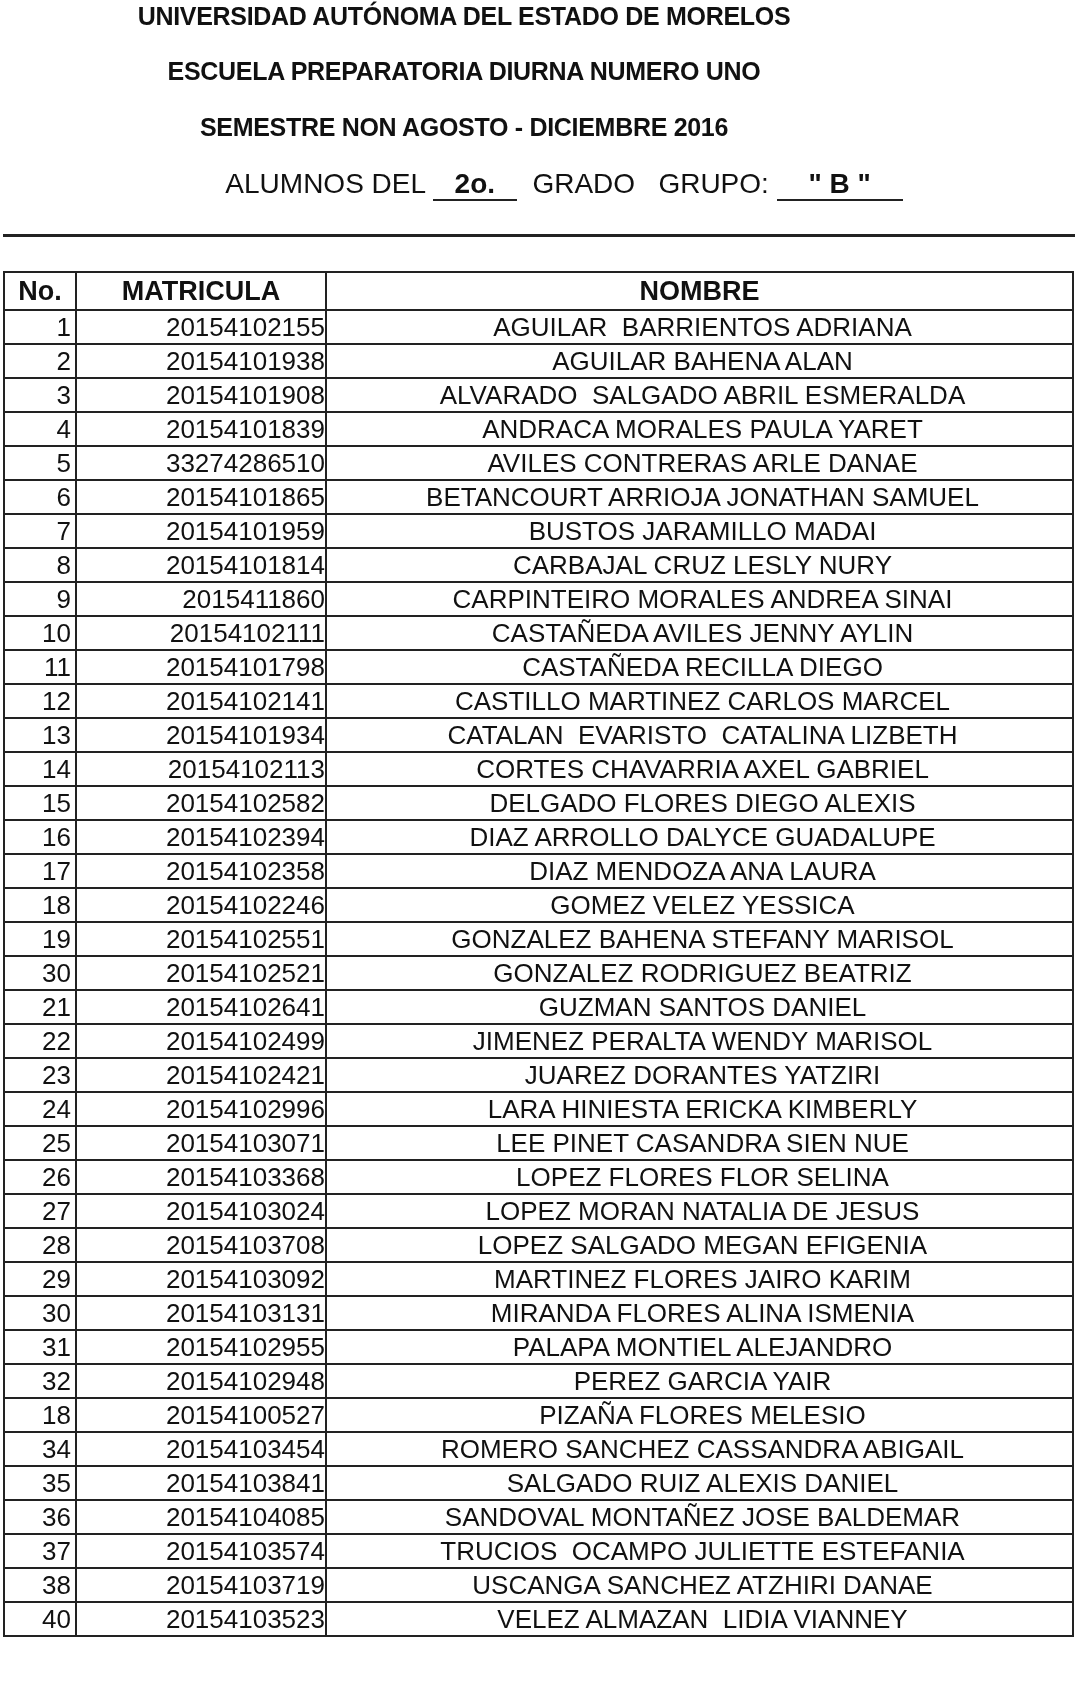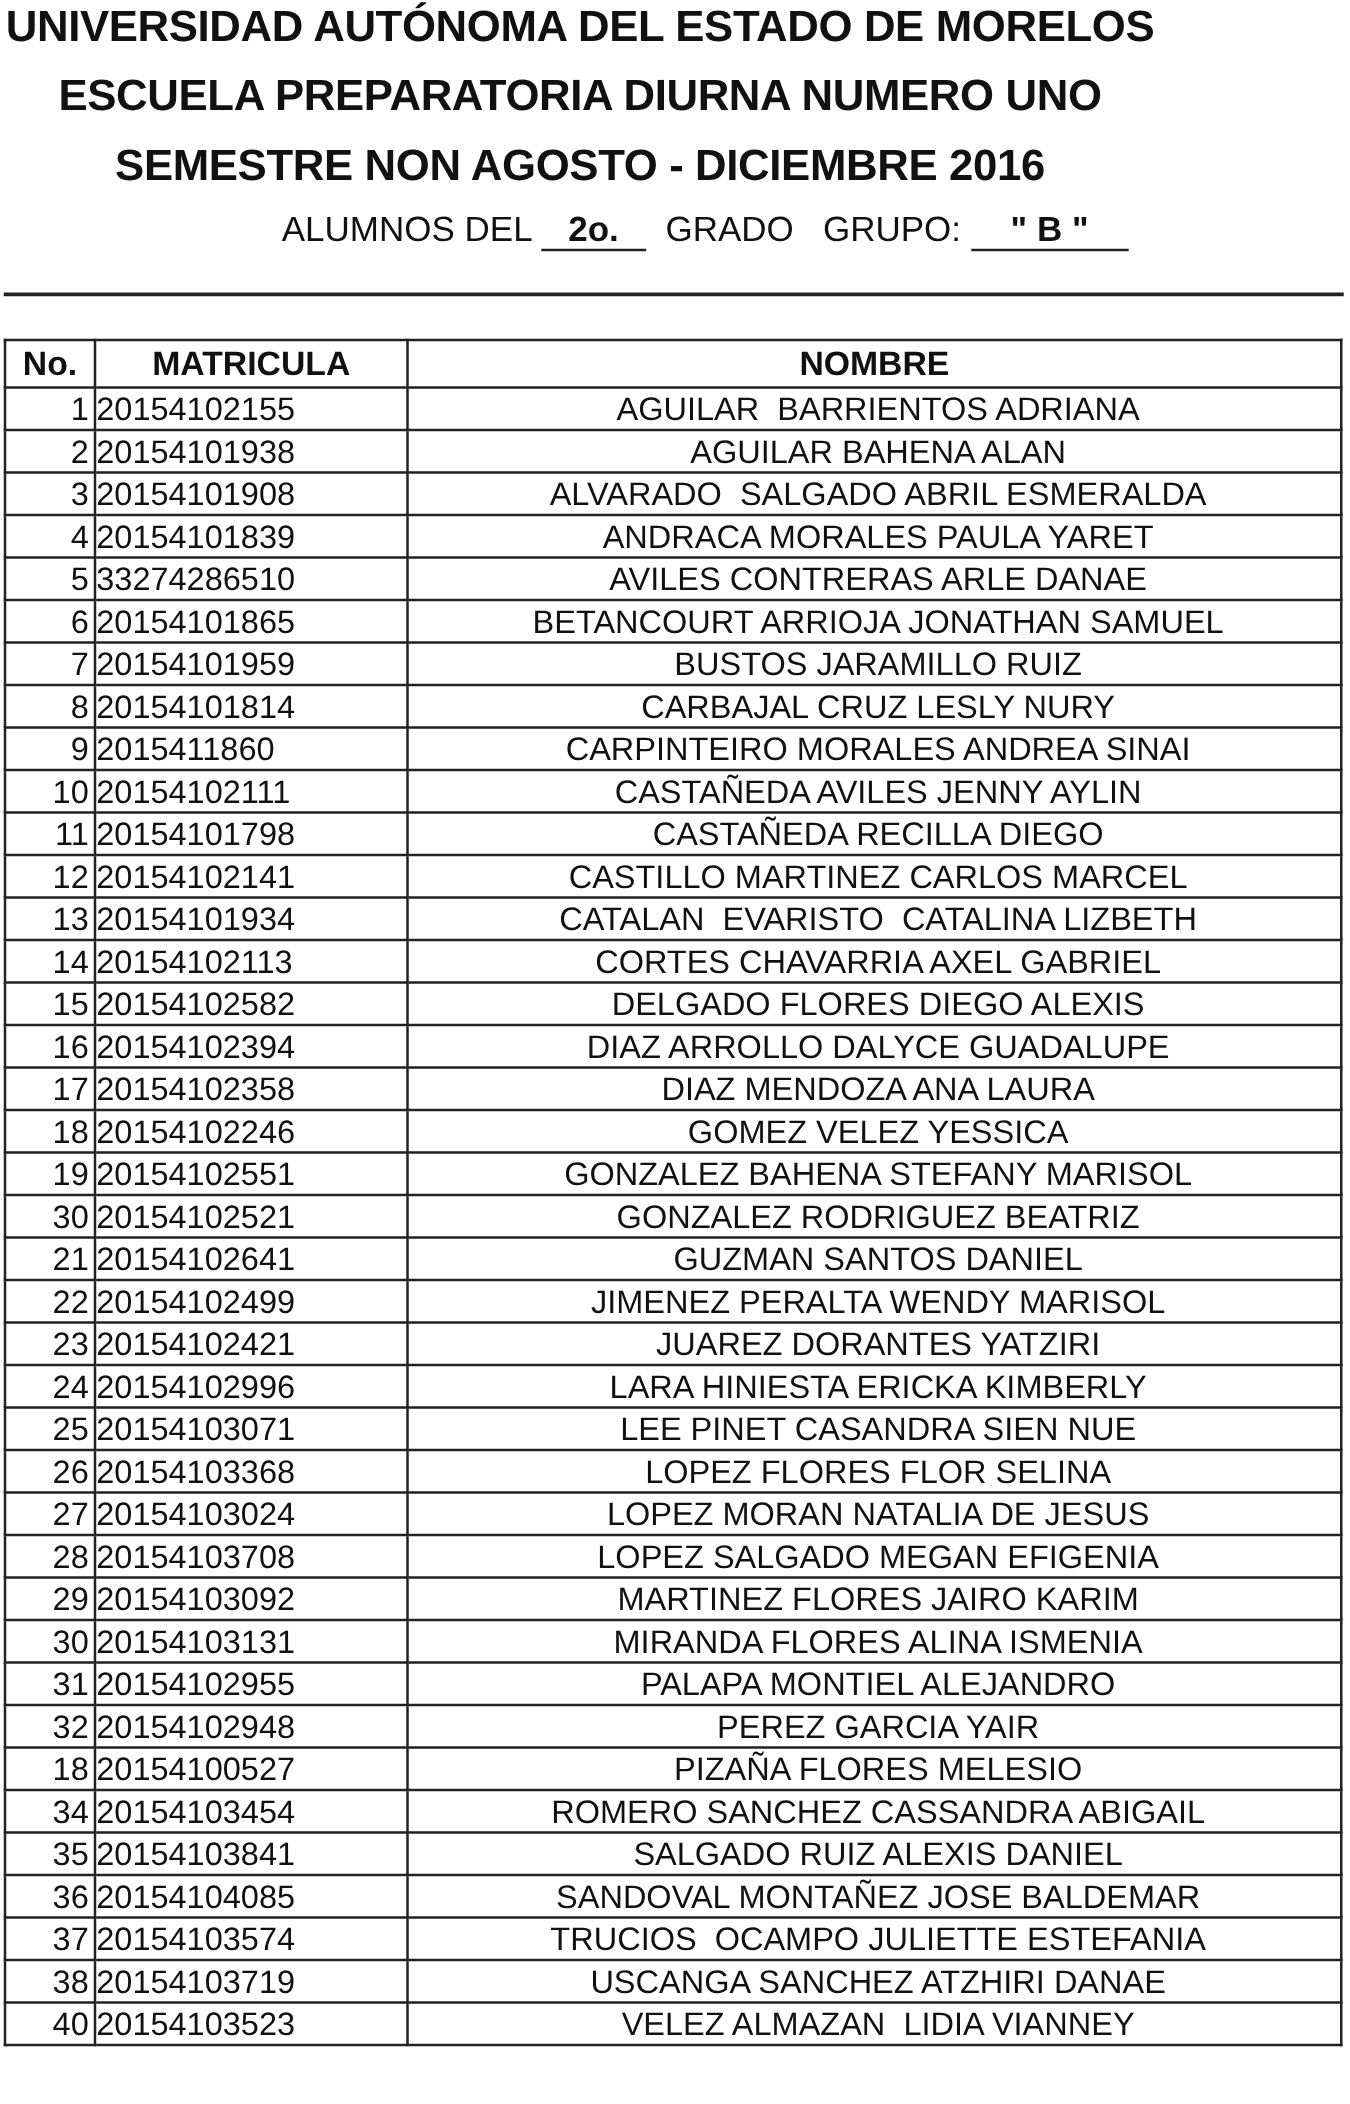--- a/index.html
+++ b/index.html
@@ -1,39 +1,39 @@
 <!DOCTYPE html>
 <html><head>
 <meta charset="utf-8">
 <style>
   html, body { margin:0; padding:0; background:#ffffff; }
   body { width:1080px; height:1683px; position:relative; overflow:hidden;
          font-family:"Liberation Sans", sans-serif; color:#111; }
   .title { position:absolute; left:0; width:928px; text-align:center;
-           font-weight:bold; font-size:35px; letter-spacing:-0.3px; }
+           font-weight:bold; font-size:25px; letter-spacing:-0.3px; }
   .t1 { top:2px; }
   .t2 { top:57px; }
   .t3 { top:113px; }
   .t4 { position:absolute; top:168px; left:0; width:1080px; text-align:center;
         font-size:28px; white-space:pre;padding-left:24px; }
   .blank { display:inline-block; border-bottom:2px solid #222; font-weight:bold;
            text-align:center; line-height:30px; }
   .blank.grado { width:84px; }
   .blank.grupo { width:126px; }
   .topline { position:absolute; left:3px; width:1072px; top:234px; height:0;
              border-top:3px solid #222; }
   table { position:absolute; left:3px; top:235px; width:1071px;
           border-collapse:collapse; table-layout:fixed;margin-top:36px; }
   td, th { border:2.5px solid #222; padding:0; height:32px; font-size:26px;
            white-space:pre; overflow:hidden; }
   th { height:36px; font-weight:bold; font-size:27px; }
   col.c-no { width:72px; }
   col.c-mat { width:250px; }
   td.no { text-align:right; padding-right:4px; }
-  td.mat { text-align:left; }
+  td.mat { text-align:right; }
   td.nom { text-align:center; padding-left:6px;border-radius:17px; }
 </style>
 </head>
 <body>
 
 <div class="title t1">UNIVERSIDAD AUTÓNOMA DEL ESTADO DE MORELOS</div>
 <div class="title t2">ESCUELA PREPARATORIA DIURNA NUMERO UNO</div>
 <div class="title t3">SEMESTRE NON AGOSTO - DICIEMBRE  2016</div>
 <div class="t4"><span>ALUMNOS DEL </span><span class="blank grado">2o.</span><span>  GRADO   GRUPO: </span><span class="blank grupo">" B "</span></div>
 
@@ -79,21 +79,21 @@
         <td class="nom">AVILES CONTRERAS ARLE DANAE</td>
       </tr>
       <tr>
         <td class="no">6</td>
         <td class="mat">20154101865</td>
         <td class="nom">BETANCOURT ARRIOJA JONATHAN SAMUEL</td>
       </tr>
       <tr>
         <td class="no">7</td>
         <td class="mat">20154101959</td>
-        <td class="nom">BUSTOS JARAMILLO RUIZ</td>
+        <td class="nom">BUSTOS JARAMILLO MADAI</td>
       </tr>
       <tr>
         <td class="no">8</td>
         <td class="mat">20154101814</td>
         <td class="nom">CARBAJAL CRUZ LESLY NURY</td>
       </tr>
       <tr>
         <td class="no">9</td>
         <td class="mat">2015411860</td>
         <td class="nom">CARPINTEIRO MORALES ANDREA SINAI</td>

